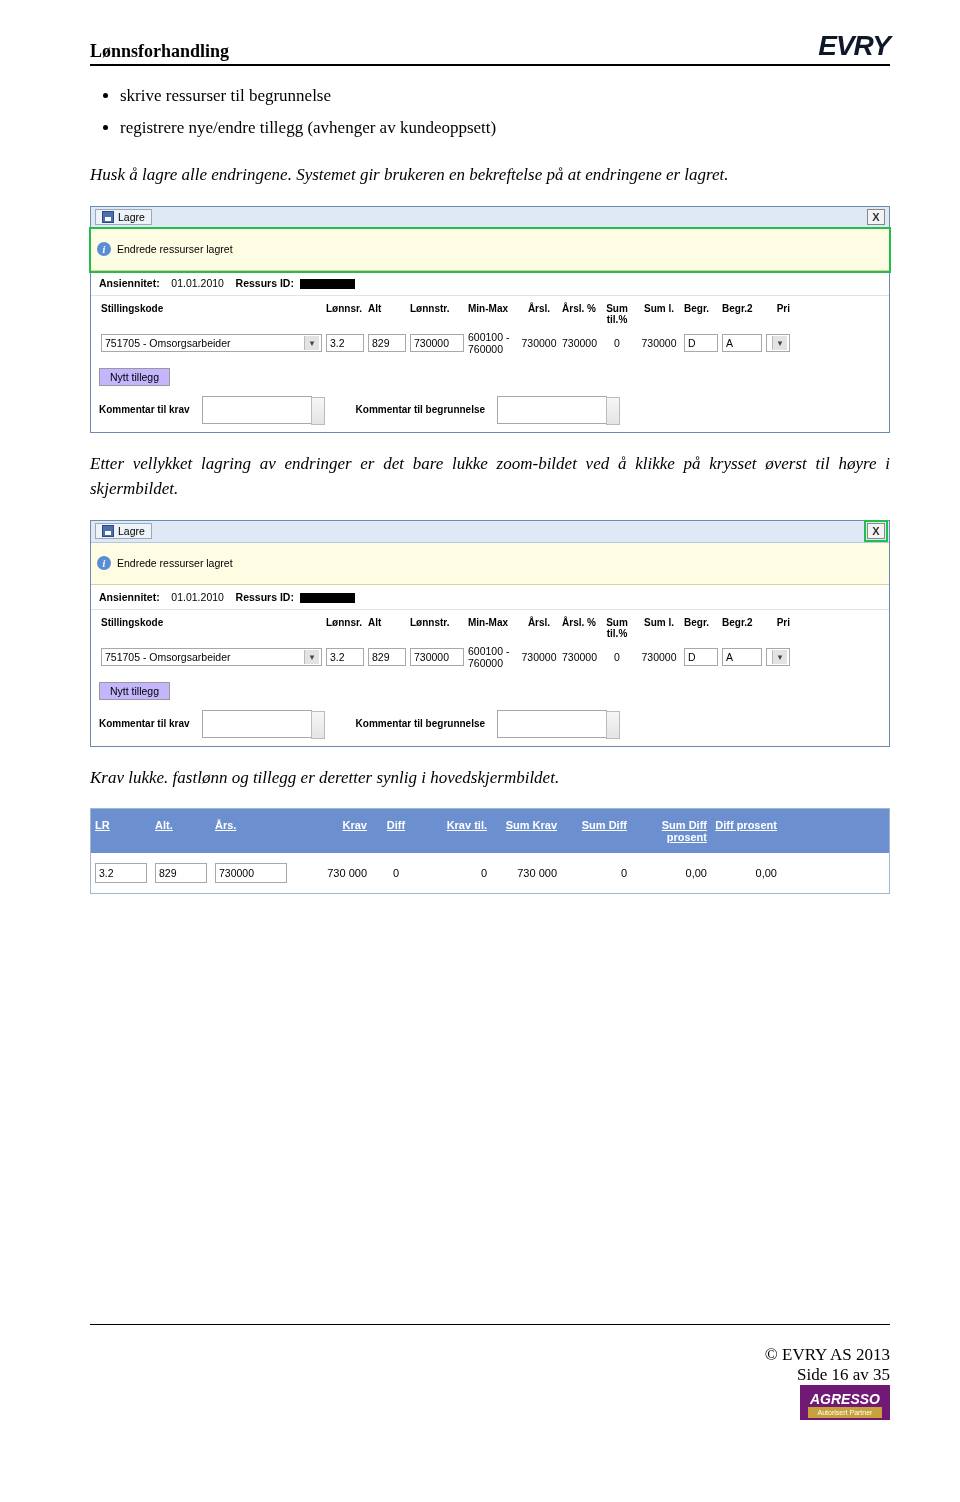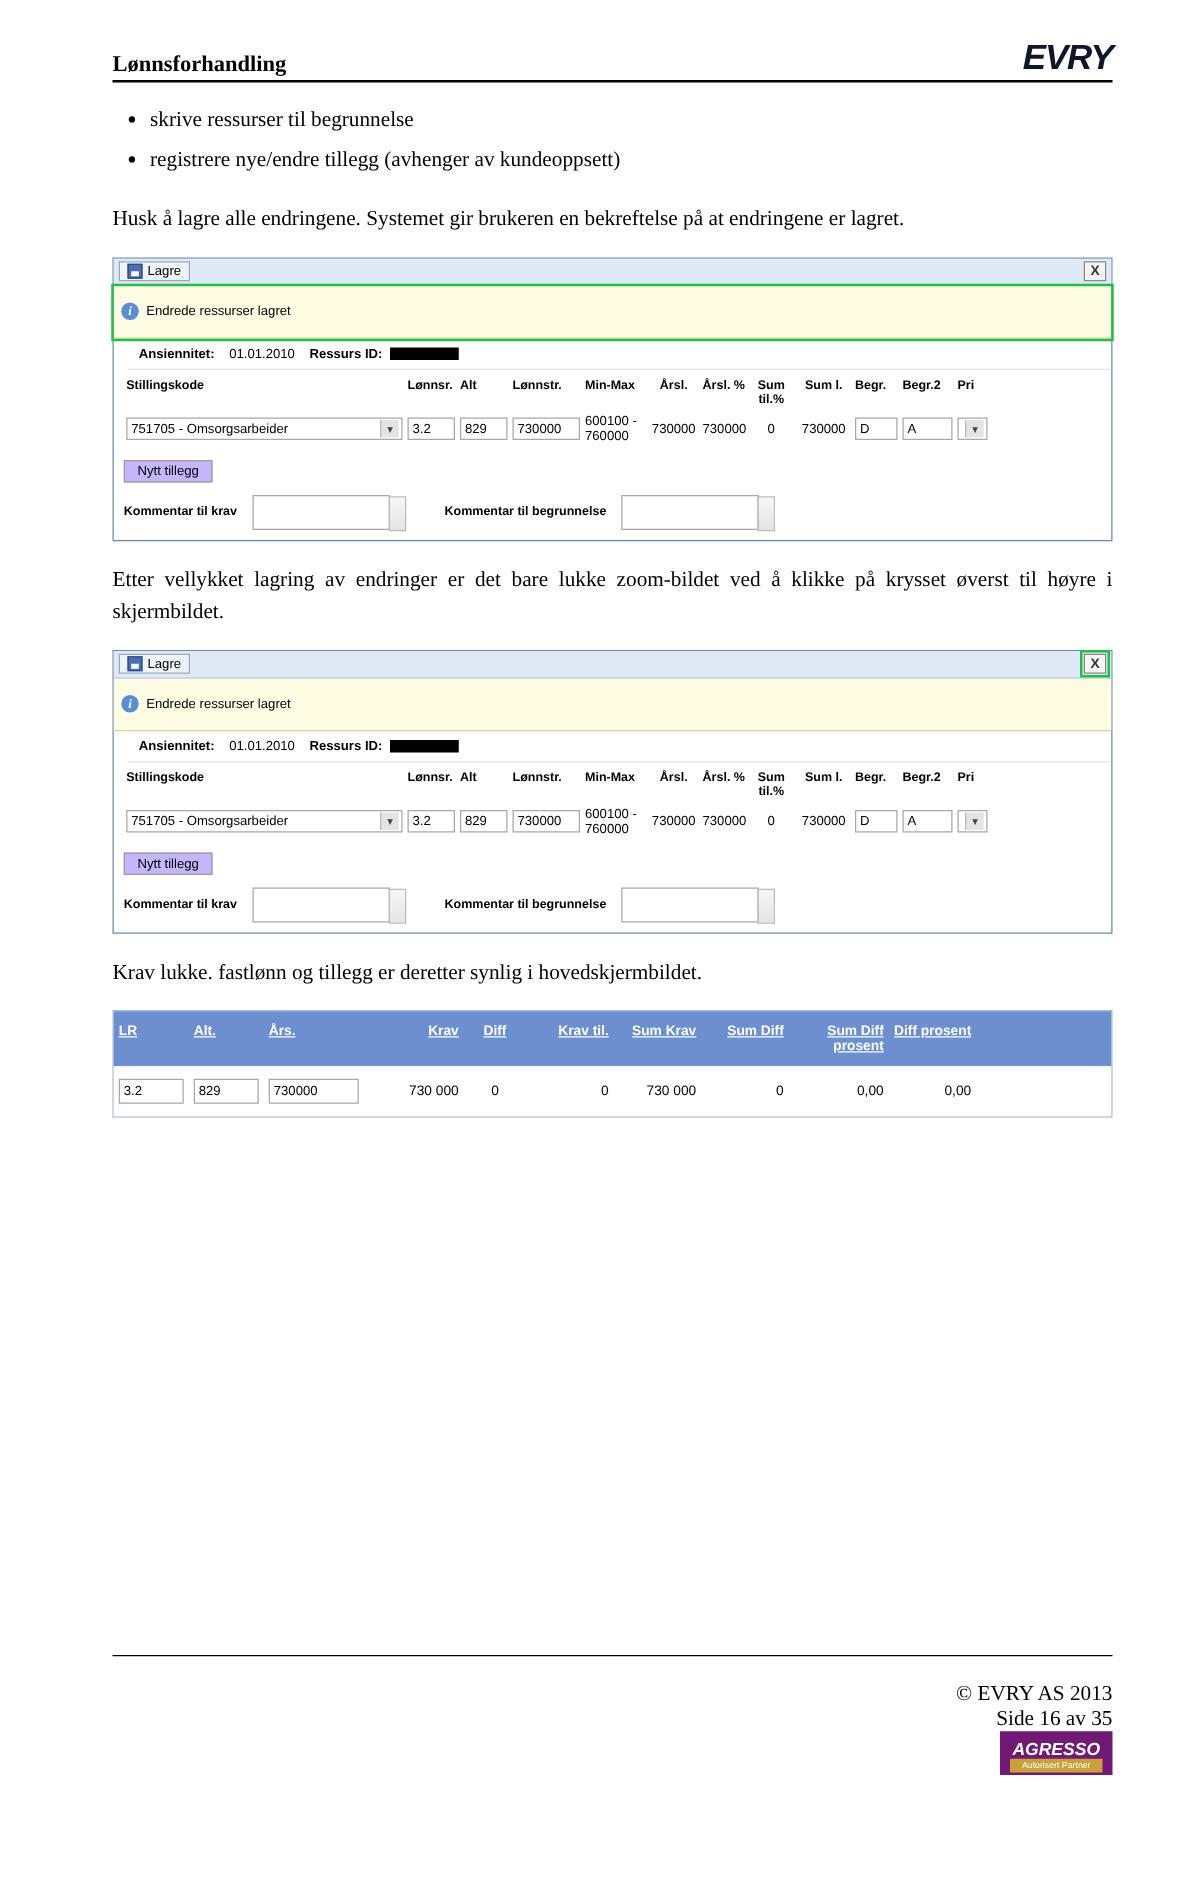--- a/index.html
+++ b/index.html
@@ -24,21 +24,21 @@
   .evry-logo {
     font-family: Arial, sans-serif;
     font-weight: bold;
     font-size: 28px;
     font-style: italic;
     color: #0f172a;
     letter-spacing: -1px;
   }
   ul.bullets { margin: 10px 0 24px 30px; padding: 0; }
   ul.bullets li { margin-bottom: 12px; }
-  p.body { margin: 18px 0; line-height: 1.5; text-align: justify; }
+  p.body { margin: 18px 0; line-height: 1.5; text-align: justify; font-style: italic; }
 
   
   .app-frame {
     border: 1px solid #6a8ab0;
     background: #fff;
     font-family: Tahoma, Arial, sans-serif;
     font-size: 10.5px;
     color: #000;
     margin-bottom: 4px;
   }
@@ -97,21 +97,20 @@
     color: #fff;
     font-size: 10px;
     display: flex; align-items: center; justify-content: center;
     font-weight: bold;
     font-style: italic;
     font-family: serif;
   }
   .metarow {
     padding: 6px 8px;
     border-bottom: 1px solid #e3e3e3;
-    margin-left: 12px;
   }
   .metarow b { font-weight: bold; }
   .redact {
     display: inline-block;
     width: 55px; height: 10px;
     background: #000;
     vertical-align: middle;
   }
   .colheads {
     display: flex;
@@ -122,26 +121,26 @@
   }
   .colheads > div, .datarow > div {
     padding: 3px 2px;
   }
   .c-still { width: 225px; }
   .c-lonnsr { width: 42px; }
   .c-alt { width: 42px; }
   .c-lonnstr { width: 58px; }
   .c-minmax { width: 52px; }
   .c-arsl { width: 42px; text-align: center;}
-  .c-arslp { width: 38px; text-align: center;}
+  .c-arslp { width: 38px; text-align: right;}
   .c-sumtil { width: 38px; text-align: center;}
   .c-suml { width: 46px; text-align: center;}
   .c-begr { width: 38px; }
   .c-begr2 { width: 44px; }
-  .c-pri { width: 28px; }
+  .c-pri { width: 28px; text-align: right; }
   .datarow {
     display: flex;
     padding: 0 8px 4px 8px;
     align-items: center;
     font-size: 10.5px;
   }
   .txtbox {
     border: 1px solid #a8a8a8;
     background: #fff;
     height: 18px;

